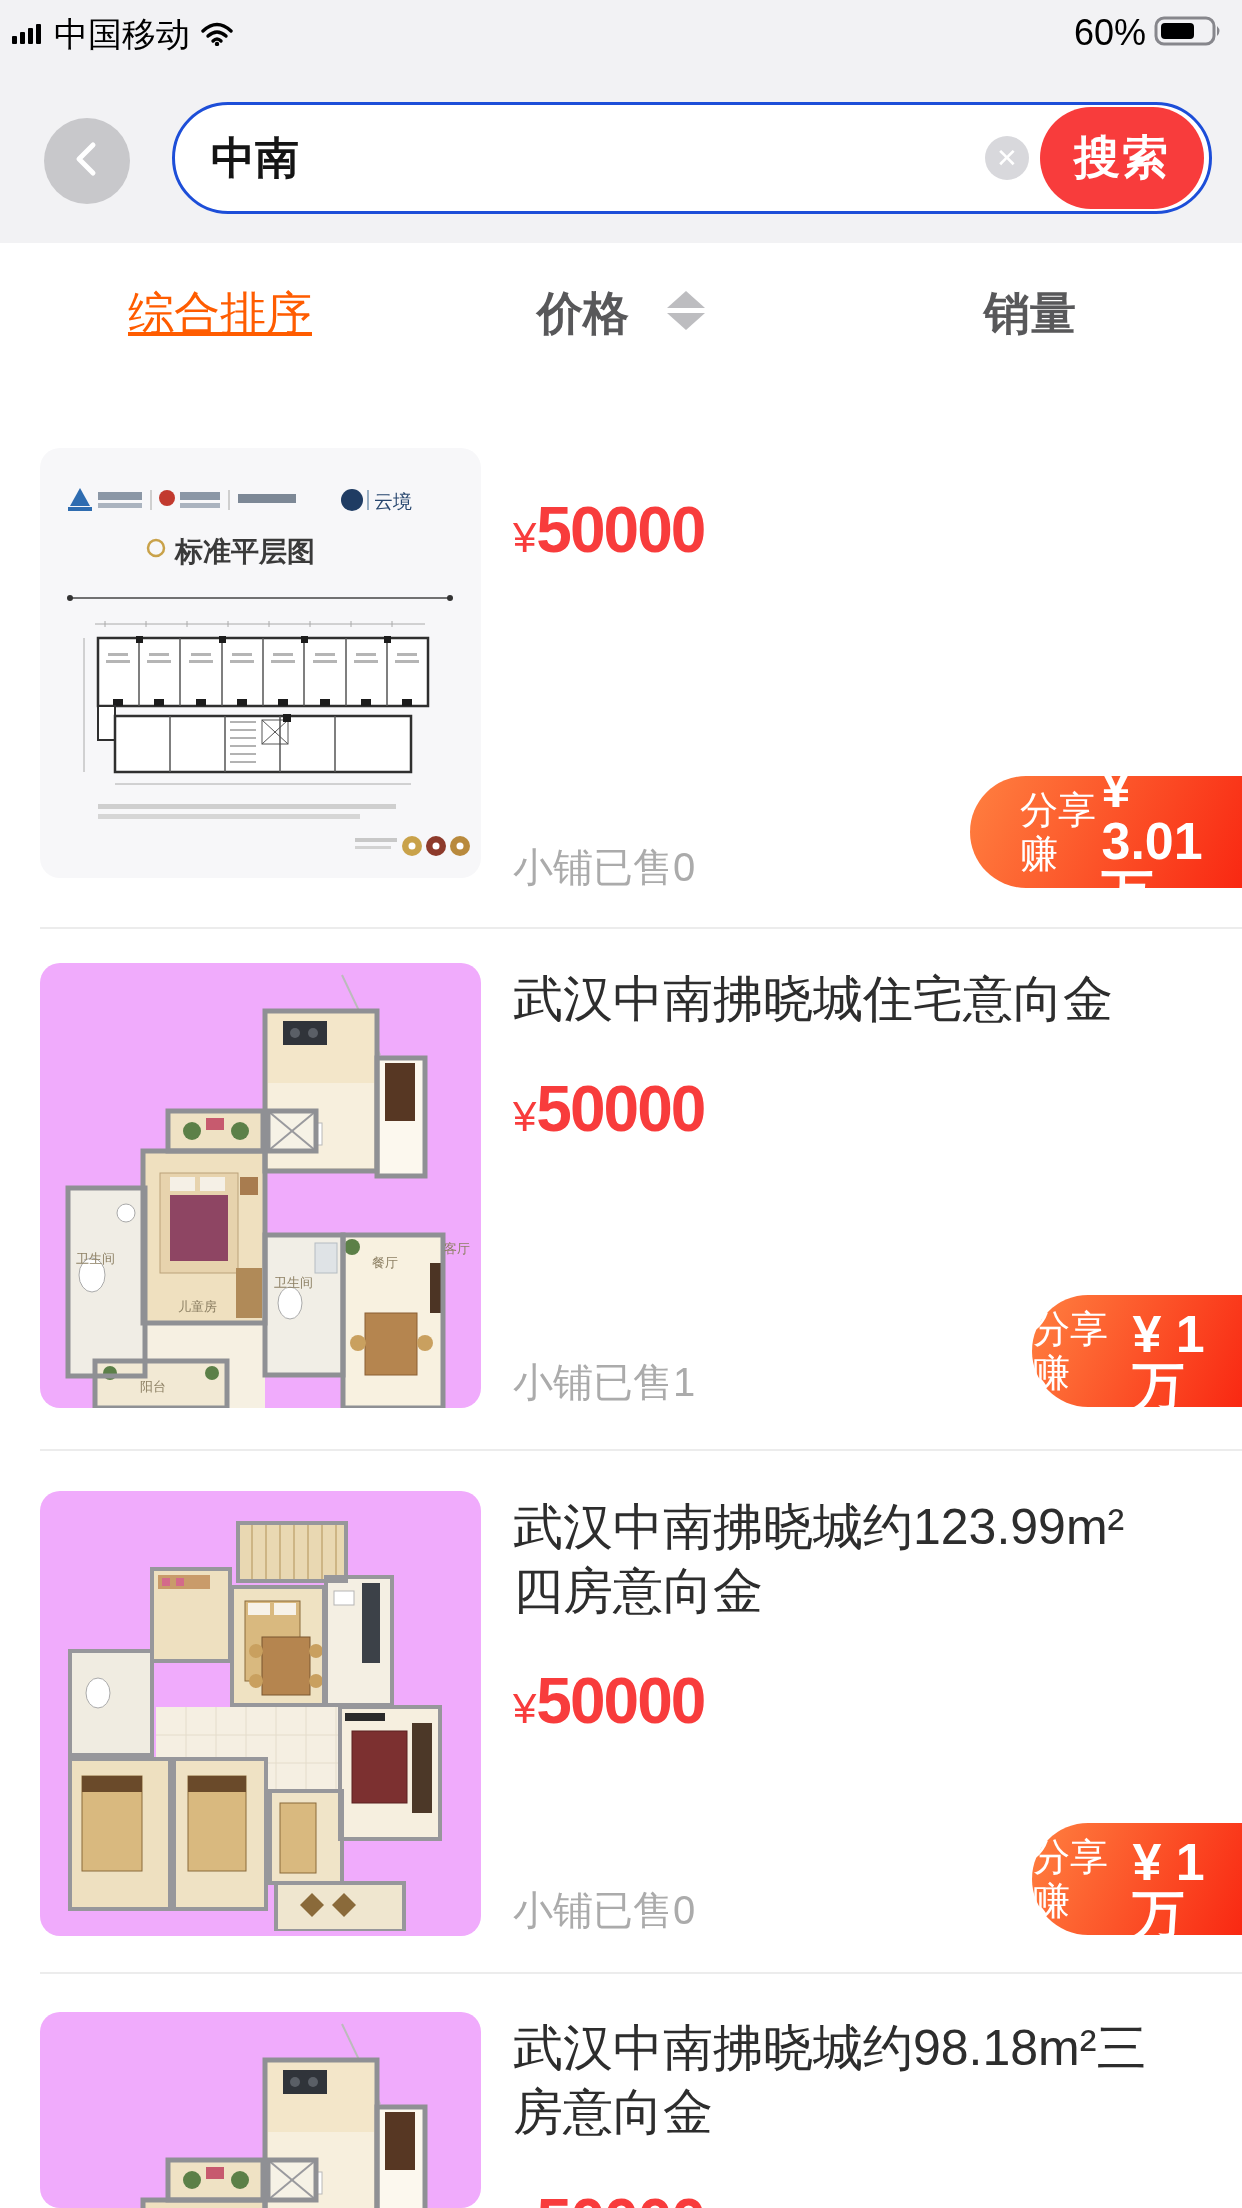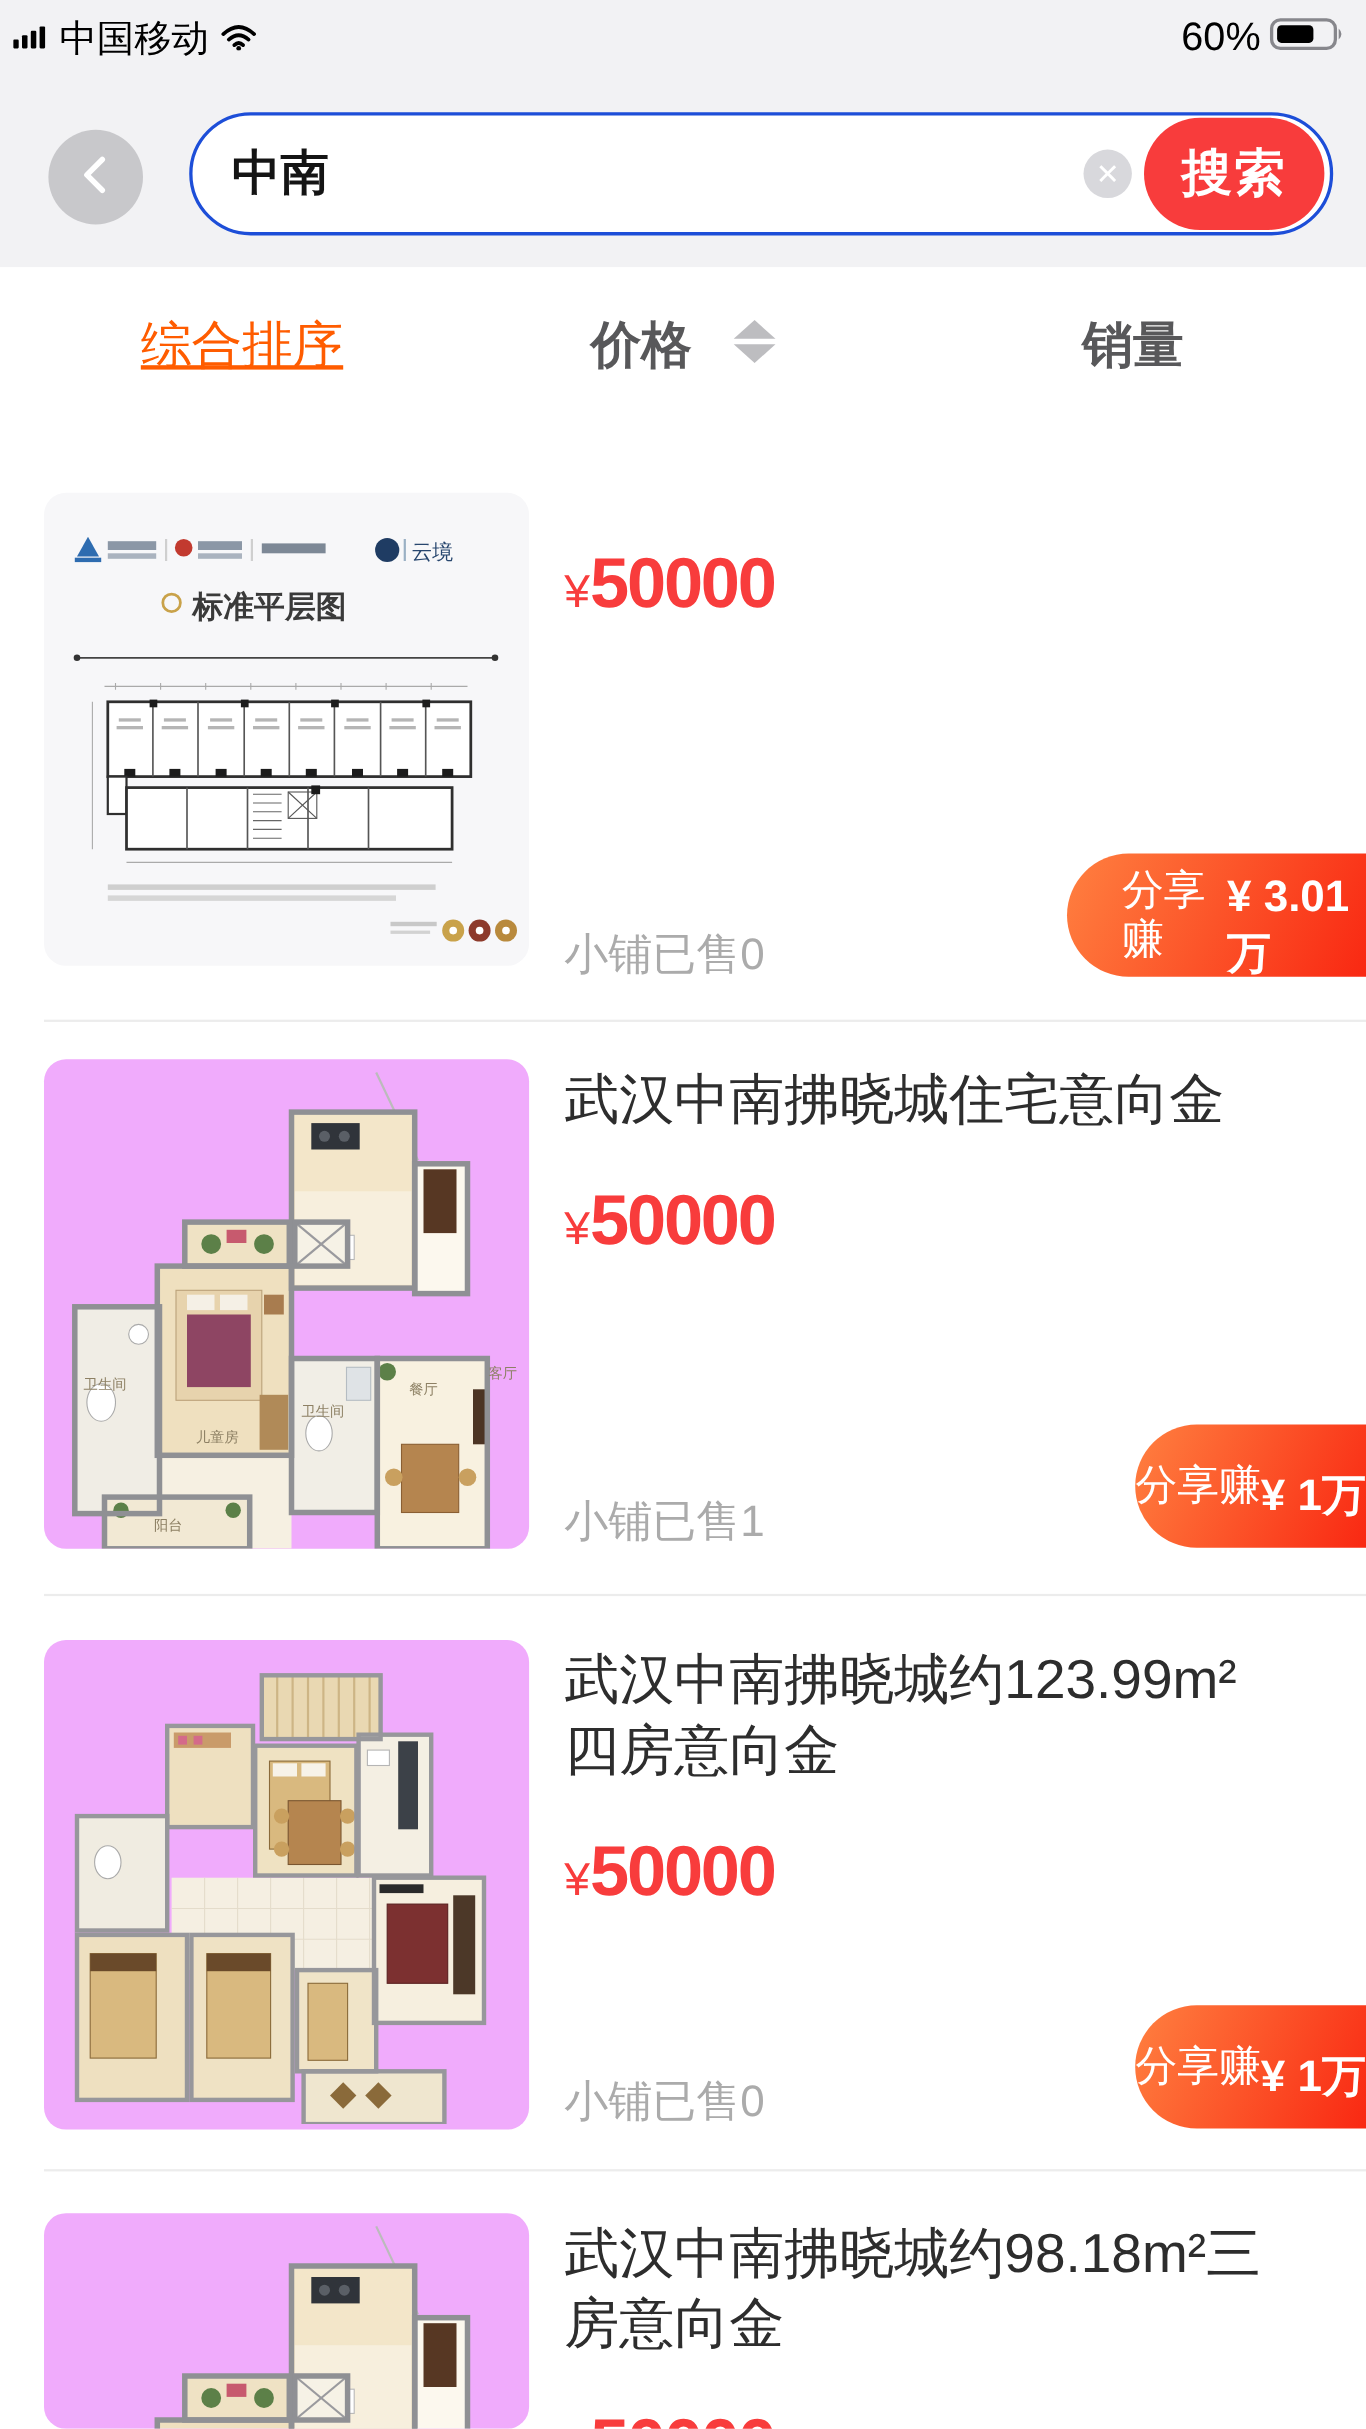--- a/index.html
+++ b/index.html
@@ -57,21 +57,21 @@
   .p-price .yen{font-size:42px;font-weight:500;color:#f83c3c;}
   .p-price .amount{font-size:64px;font-weight:700;color:#f83c3c;letter-spacing:-2px;}
   .p-sold{position:absolute;left:513px;top:392px;font-size:40px;color:#ababab;}
   .share-badge{position:absolute;right:0;height:112px;border-radius:56px 0 0 56px;
     background:linear-gradient(115deg,#ff8040 0%,#f92812 100%);
     color:#fff;display:flex;flex-direction:row;align-items:center;justify-content:center;box-sizing:border-box;}
   .item1 .share-badge{top:328px;width:272px;padding-left:50px;}
   .item2 .share-badge{top:332px;width:210px;}
   .item3 .share-badge{top:332px;width:210px;}
   .badge-l1{font-size:38px;line-height:44px;}
-  .badge-l2{font-size:40px;font-weight:700;line-height:52px;margin-top:17px;}
+  .badge-l2{font-size:52px;font-weight:700;line-height:52px;margin-top:17px;}
   .plan-label{font-size:13px;fill:#8d8064;}
 </style>
 </head>
 <body>
 
 <div class="header">
   <div class="status-bar">
     <div class="sb-left">
       <span>
         <svg width="32" height="24" viewBox="0 0 32 24">

